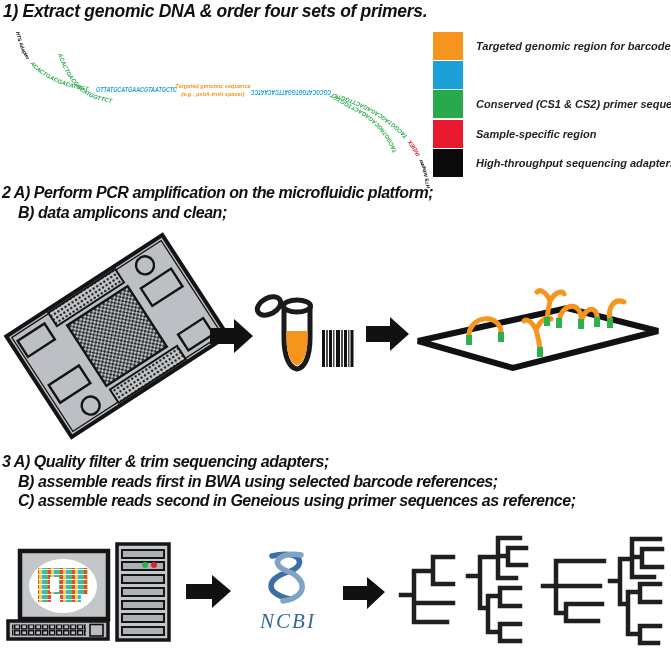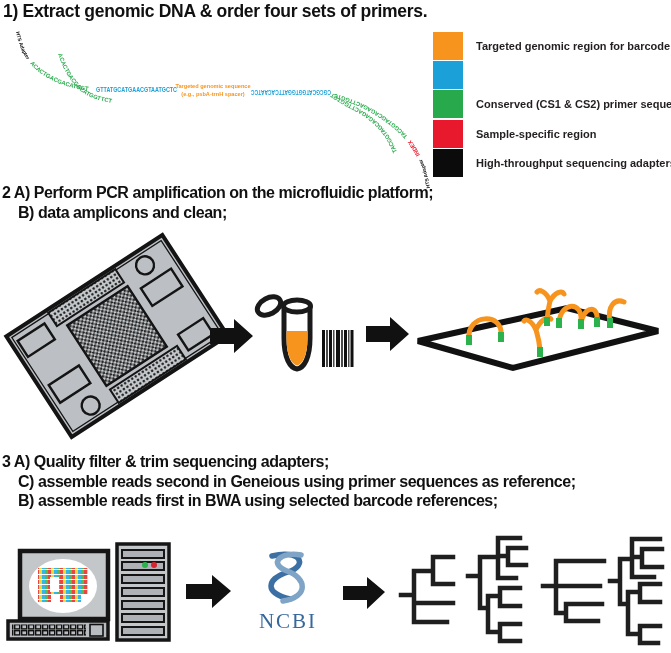--- a/index.html
+++ b/index.html
@@ -1,17 +1,17 @@
 <!DOCTYPE html>
 <html><head>
 <meta charset="utf-8">
 <style>
   html,body{margin:0;padding:0;background:#fff;}
   #canvas{position:relative;width:671px;height:653px;background:#fff;overflow:hidden;
-          font-family:"Liberation Sans",sans-serif;color:#111;}
+          font-family:"Liberation Sans",sans-serif;color:#111;font-style:italic;}
   .ttl{position:absolute;left:3px;top:1px;font-size:17.5px;font-weight:bold;letter-spacing:-0.3px;white-space:nowrap;}
   .tblock{position:absolute;left:2px;font-size:16px;font-weight:bold;letter-spacing:-0.45px;line-height:19.5px;white-space:nowrap;}
   .tblock .ind{padding-left:16px;}
   #step2-text{top:183px;}
   #step3-text{top:452px;}
   .legend{position:absolute;left:433px;top:31px;}
   .lrow{display:flex;align-items:center;height:29.4px;}
   .lsq{width:30px;height:28px;flex:0 0 30px;}
   .llab{margin-left:13px;font-size:11px;font-weight:bold;color:#231f20;white-space:nowrap;}
   svg{position:absolute;left:0;overflow:visible;}
@@ -165,22 +165,22 @@
         <rect x="594" y="317" width="6" height="10"></rect>
         <rect x="607" y="318" width="6" height="10"></rect>
         <rect x="537" y="347" width="6" height="10"></rect>
         <rect x="544" y="317" width="6" height="9"></rect>
       </g>
     </g>
   </svg>
 
   <div class="tblock" id="step3-text">
     <div>3 A) Quality filter &amp; trim sequencing adapters;</div>
+    <div class="ind">B) assemble reads first in BWA using selected barcode references;</div>
     <div class="ind">C) assemble reads second in Geneious using primer sequences as reference;</div>
-    <div class="ind">B) assemble reads first in BWA using selected barcode references;</div>
   </div>
 
   <svg id="bottom-svg" width="671" height="125" viewBox="0 528 671 125">
     <defs>
       <pattern id="aln" width="12" height="5" patternUnits="userSpaceOnUse">
         <rect width="12" height="5" fill="#fff"></rect>
         <rect x="0" y="0" width="3" height="4" fill="#E8473F"></rect>
         <rect x="3" y="0" width="3" height="4" fill="#F2D93B"></rect>
         <rect x="6" y="0" width="3" height="4" fill="#35B6E3"></rect>
         <rect x="9" y="0" width="3" height="4" fill="#58B957"></rect>

